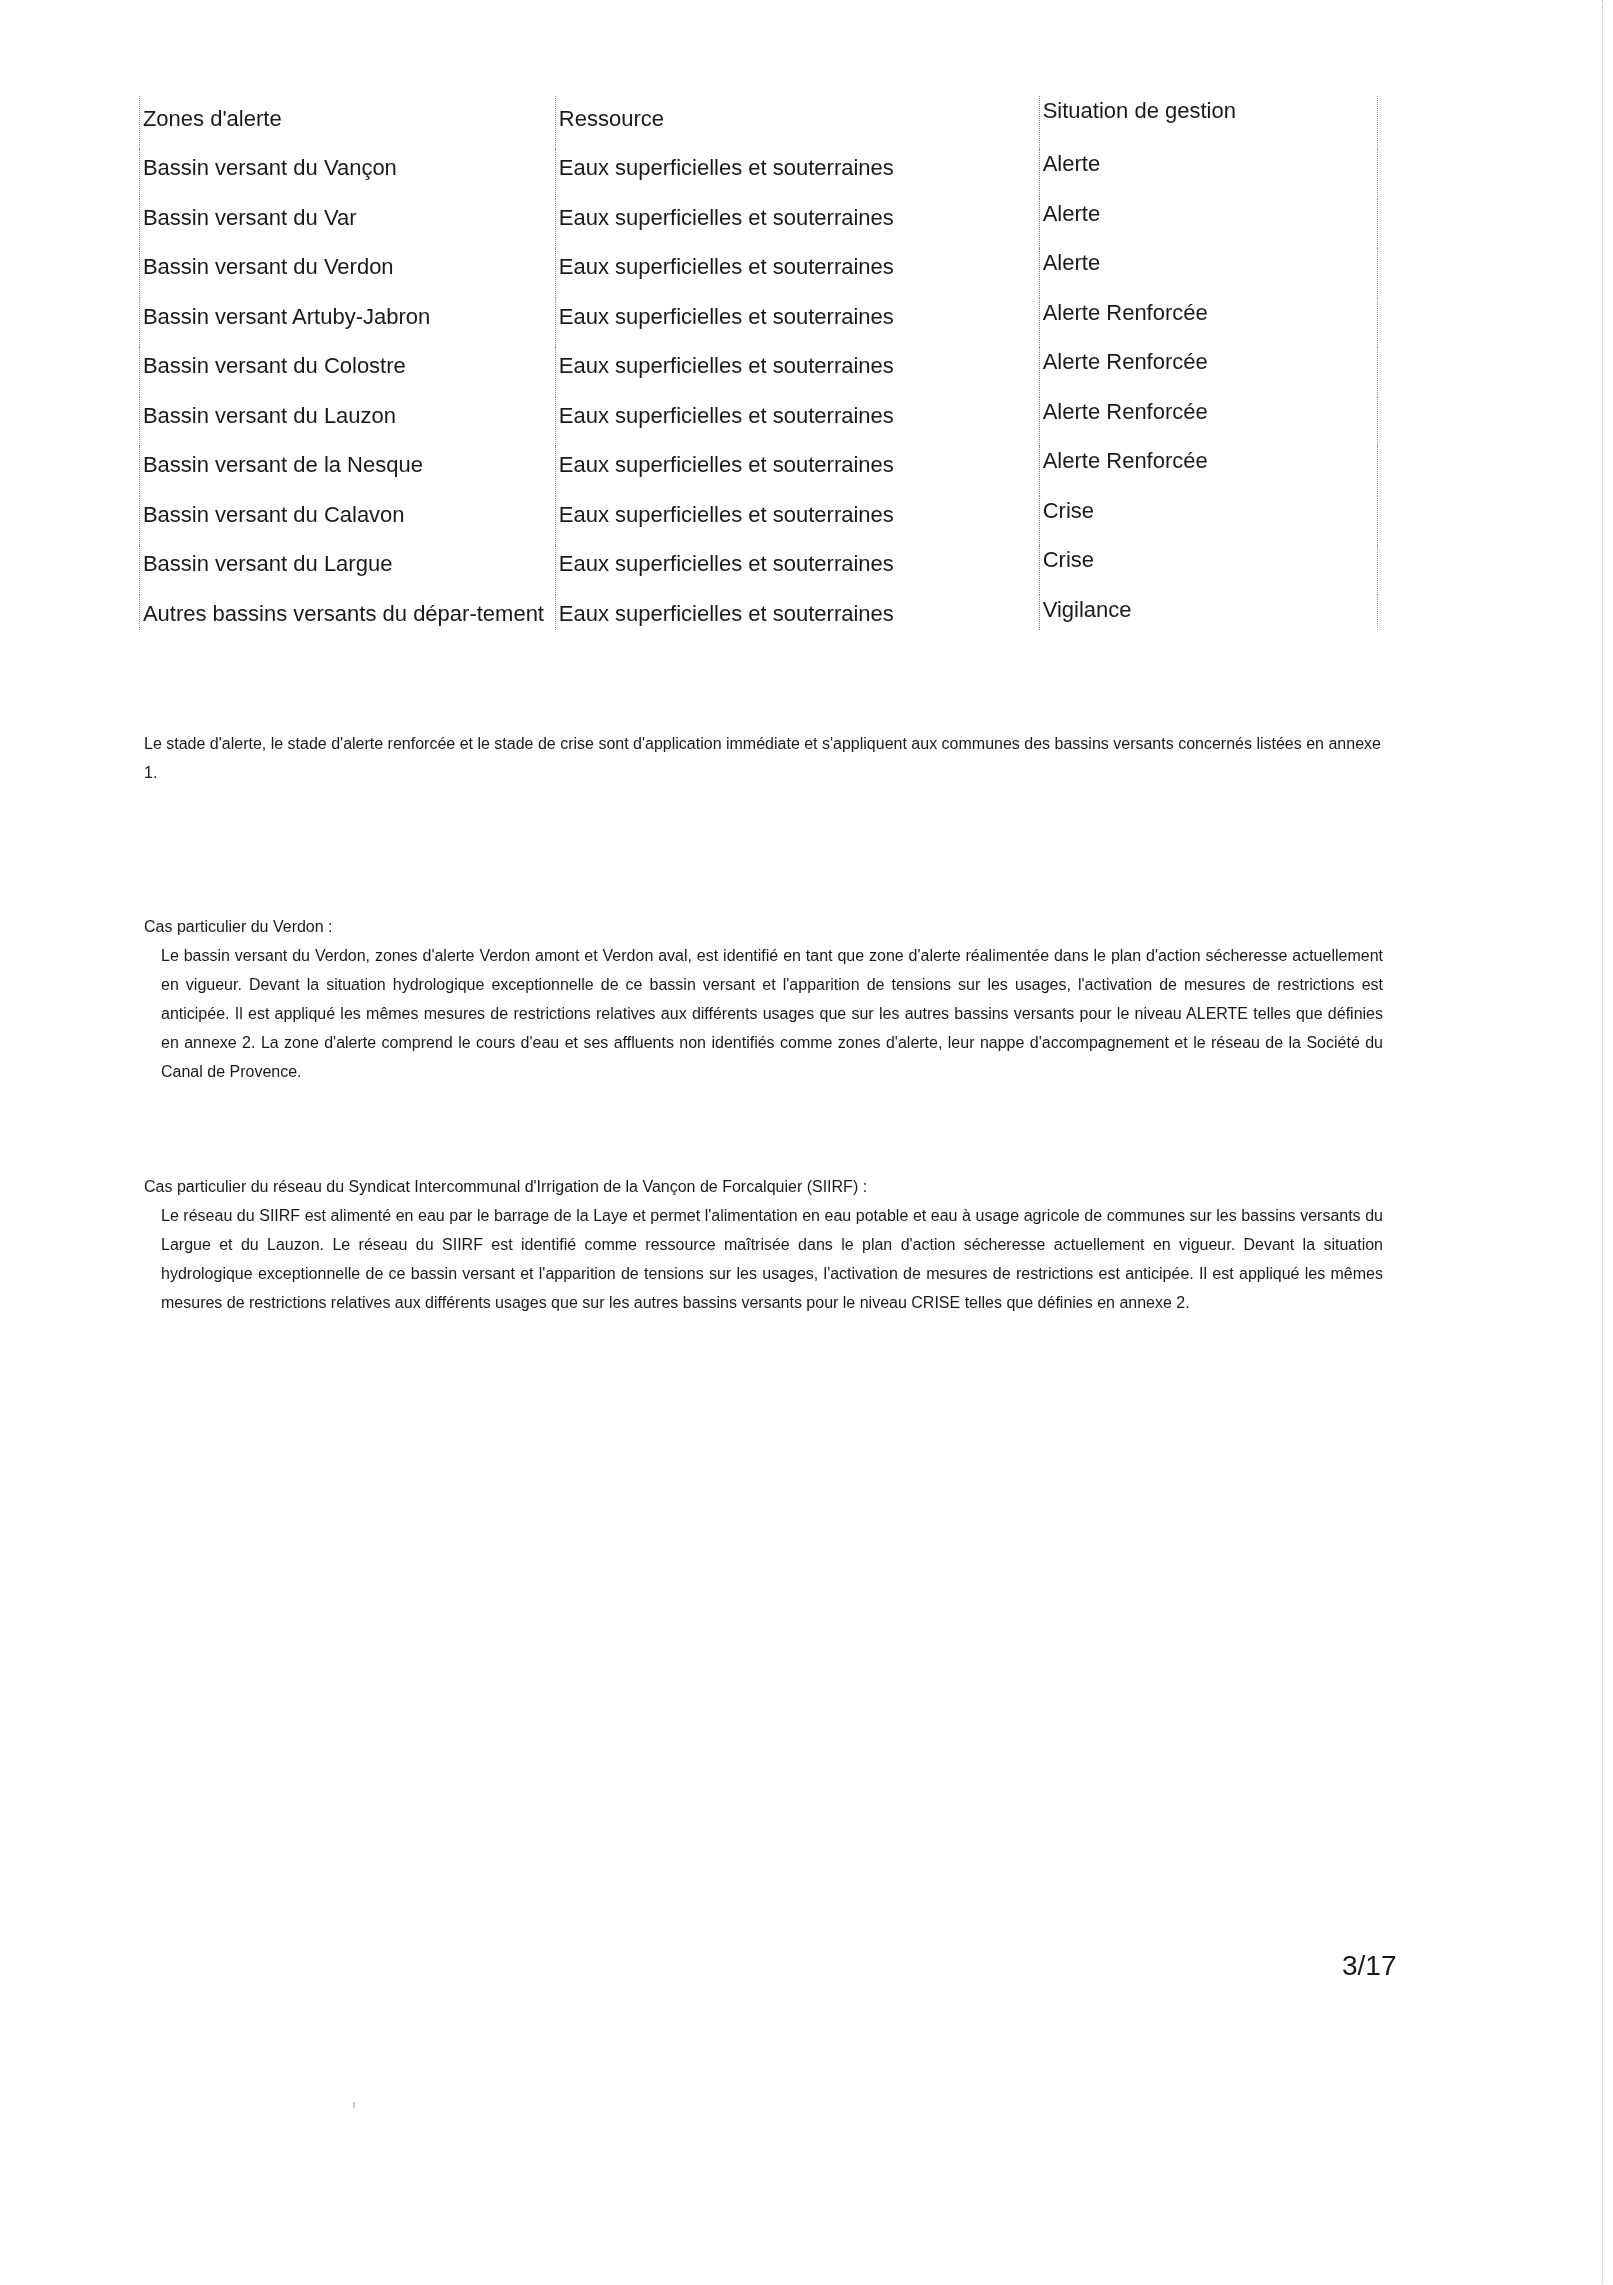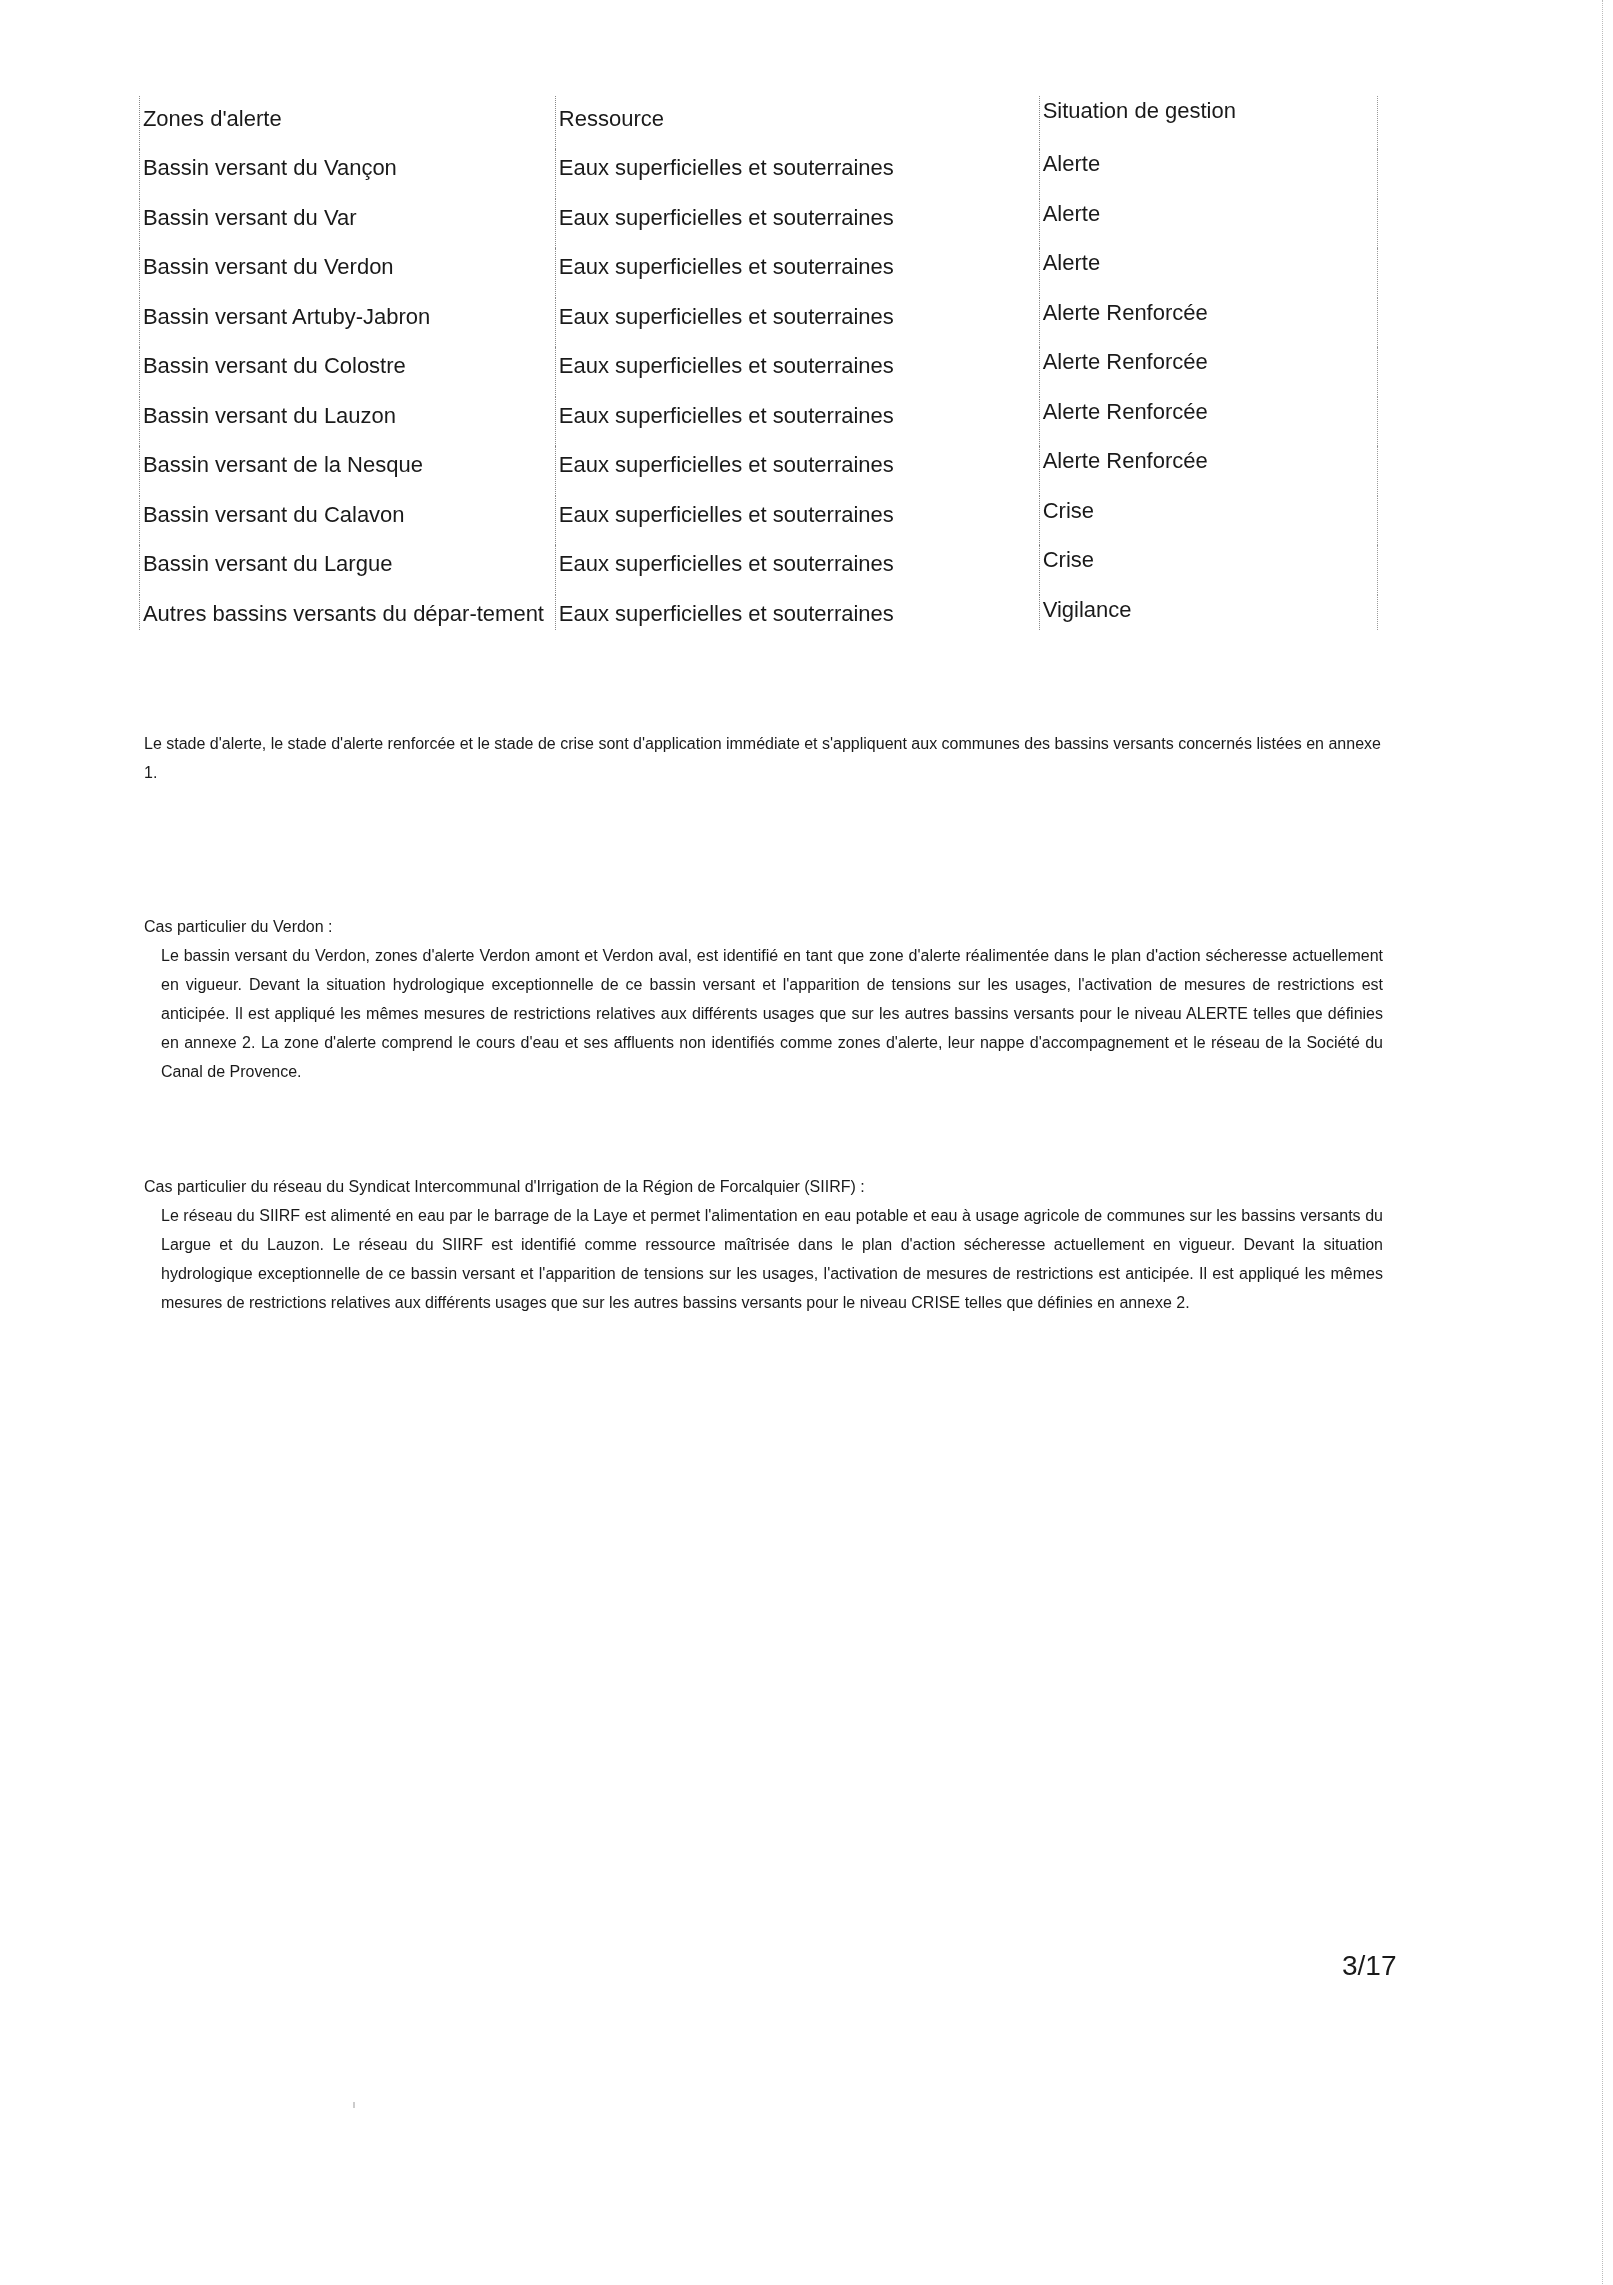--- a/index.html
+++ b/index.html
@@ -94,20 +94,20 @@
     </table>
 
   <div id="p1" class="para">Le stade d'alerte, le stade d'alerte renforcée et le stade de crise sont d'application immédiate et s'appliquent aux communes des bassins versants concernés listées en annexe 1.</div>
 
   <div id="p3" class="para">
     <div>Cas particulier du Verdon :</div>
     <div class="justify">Le bassin versant du Verdon, zones d'alerte Verdon amont et Verdon aval, est identifié en tant que zone d'alerte réalimentée dans le plan d'action sécheresse actuellement en vigueur. Devant la situation hydrologique exceptionnelle de ce bassin versant et l'apparition de tensions sur les usages, l'activation de mesures de restrictions est anticipée. Il est appliqué les mêmes mesures de restrictions relatives aux différents usages que sur les autres bassins versants pour le niveau ALERTE telles que définies en annexe 2. La zone d'alerte comprend le cours d'eau et ses affluents non identifiés comme zones d'alerte, leur nappe d'accompagnement et le réseau de la Société du Canal de Provence.</div>
   </div>
 
   <div id="p4" class="para">
-    <div>Cas particulier du réseau du Syndicat Intercommunal d'Irrigation de la Région de Forcalquier (SIIRF) :</div>
+    <div>Cas particulier du réseau du Syndicat Intercommunal d'Irrigation de la Vançon de Forcalquier (SIIRF) :</div>
     <div class="justify">Le réseau du SIIRF est alimenté en eau par le barrage de la Laye et permet l'alimentation en eau potable et eau à usage agricole de communes sur les bassins versants du Largue et du Lauzon. Le réseau du SIIRF est identifié comme ressource maîtrisée dans le plan d'action sécheresse actuellement en vigueur. Devant la situation hydrologique exceptionnelle de ce bassin versant et l'apparition de tensions sur les usages, l'activation de mesures de restrictions est anticipée. Il est appliqué les mêmes mesures de restrictions relatives aux différents usages que sur les autres bassins versants pour le niveau CRISE telles que définies en annexe 2.</div>
   </div>
 
   <div class="page-num">3/17</div>
   <div class="speck"></div>
 </div>
 
 
 </body></html>

